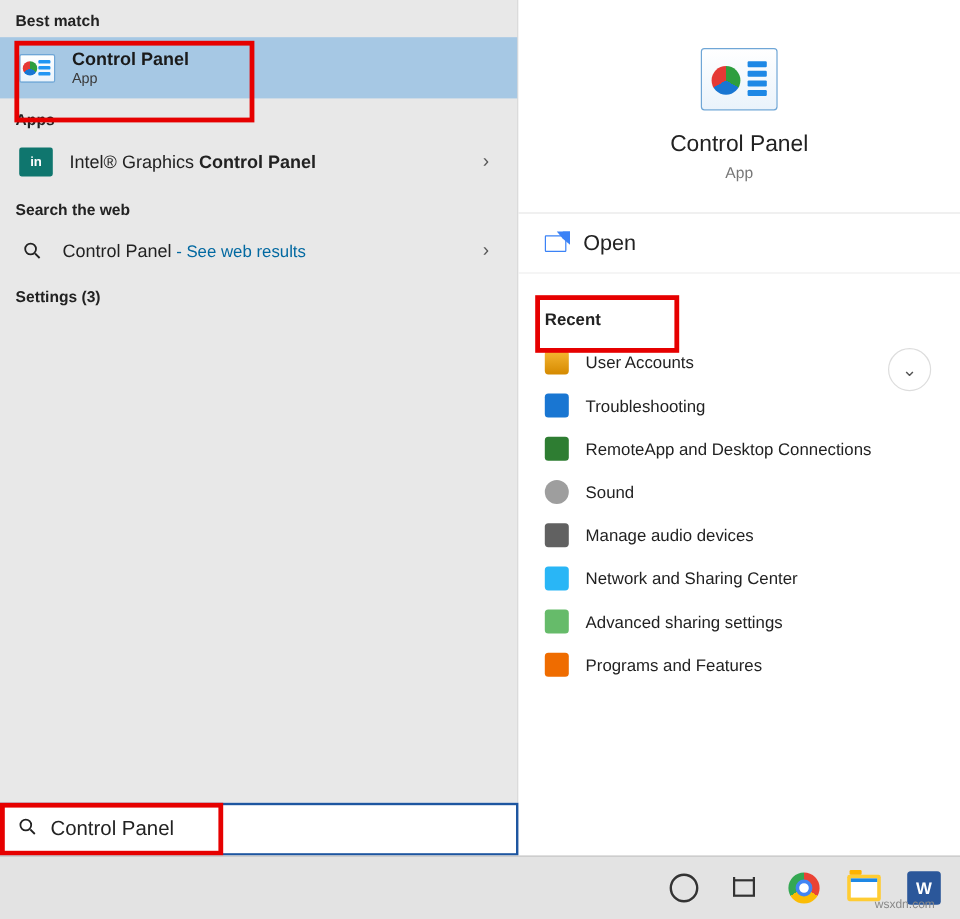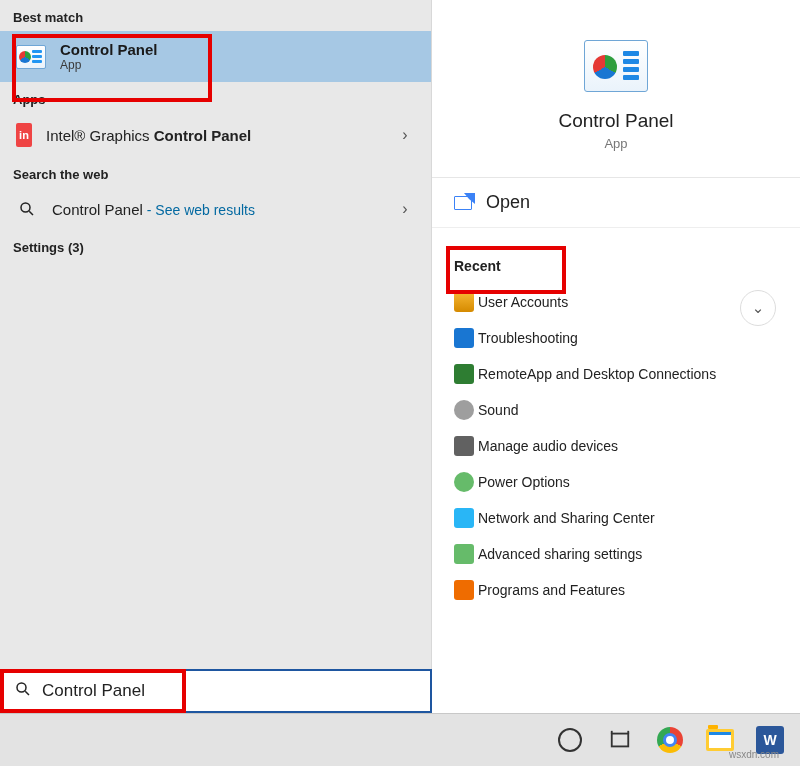--- a/index.html
+++ b/index.html
@@ -78,21 +78,21 @@
     color:#222;
     cursor:pointer;
   }
   .result-row .label { font-size:15px; flex:1; }
   .result-row .label .bold { font-weight:700; }
   .result-row .sub { color:#0369a1; font-size:14px; }
   .chev-right {
     width:20px; text-align:center; color:#555; font-size:16px;
   }
   .intel-icon {
-    width:16px;height:24px;background:#ef4444;border-radius:2px;
+    width:28px;height:24px;background:#0f766e;border-radius:2px;
     display:flex;align-items:center;justify-content:center;
     color:#fff;font-size:11px;font-weight:600;
   }
   .search-glyph-sm {
     width:22px;height:22px;display:flex;align-items:center;justify-content:center;
     font-size:17px;color:#222;
   }
 
   
   .app-header {
@@ -143,21 +143,21 @@
     width:36px;height:36px;border:1px solid #ddd;border-radius:50%;
     display:flex;align-items:center;justify-content:center;
     background:#fff;color:#555;font-size:15px;
     cursor:pointer;
   }
 
   .recent-header{
     font-weight:600;font-size:14px;padding:30px 22px 10px 22px;color:#222;
   }
   .recent-item{
-    display:flex;align-items:center;gap:4px;
+    display:flex;align-items:center;gap:14px;
     padding:8px 22px; font-size:14px; color:#222; cursor:pointer;
   }
   .ri-icon{
     width:20px;height:20px;border-radius:3px;flex-shrink:0;
     display:flex;align-items:center;justify-content:center;
     font-size:12px;color:#fff;
   }
   .ic-user{background:linear-gradient(#f7b733,#d58a00);}
   .ic-trouble{background:#1976d2;}
   .ic-remote{background:#2e7d32;}
@@ -306,24 +306,20 @@
     </div>
     <div class="recent-item">
       <div class="ri-icon ic-sound"></div>
       <span>Sound</span>
     </div>
     <div class="recent-item">
       <div class="ri-icon ic-audio"></div>
       <span>Manage audio devices</span>
     </div>
     <div class="recent-item">
-      <div class="ri-icon ic-power"></div>
-      <span>Power Options</span>
-    </div>
-    <div class="recent-item">
       <div class="ri-icon ic-net"></div>
       <span>Network and Sharing Center</span>
     </div>
     <div class="recent-item">
       <div class="ri-icon ic-adv"></div>
       <span>Advanced sharing settings</span>
     </div>
     <div class="recent-item">
       <div class="ri-icon ic-prog"></div>
       <span>Programs and Features</span>

